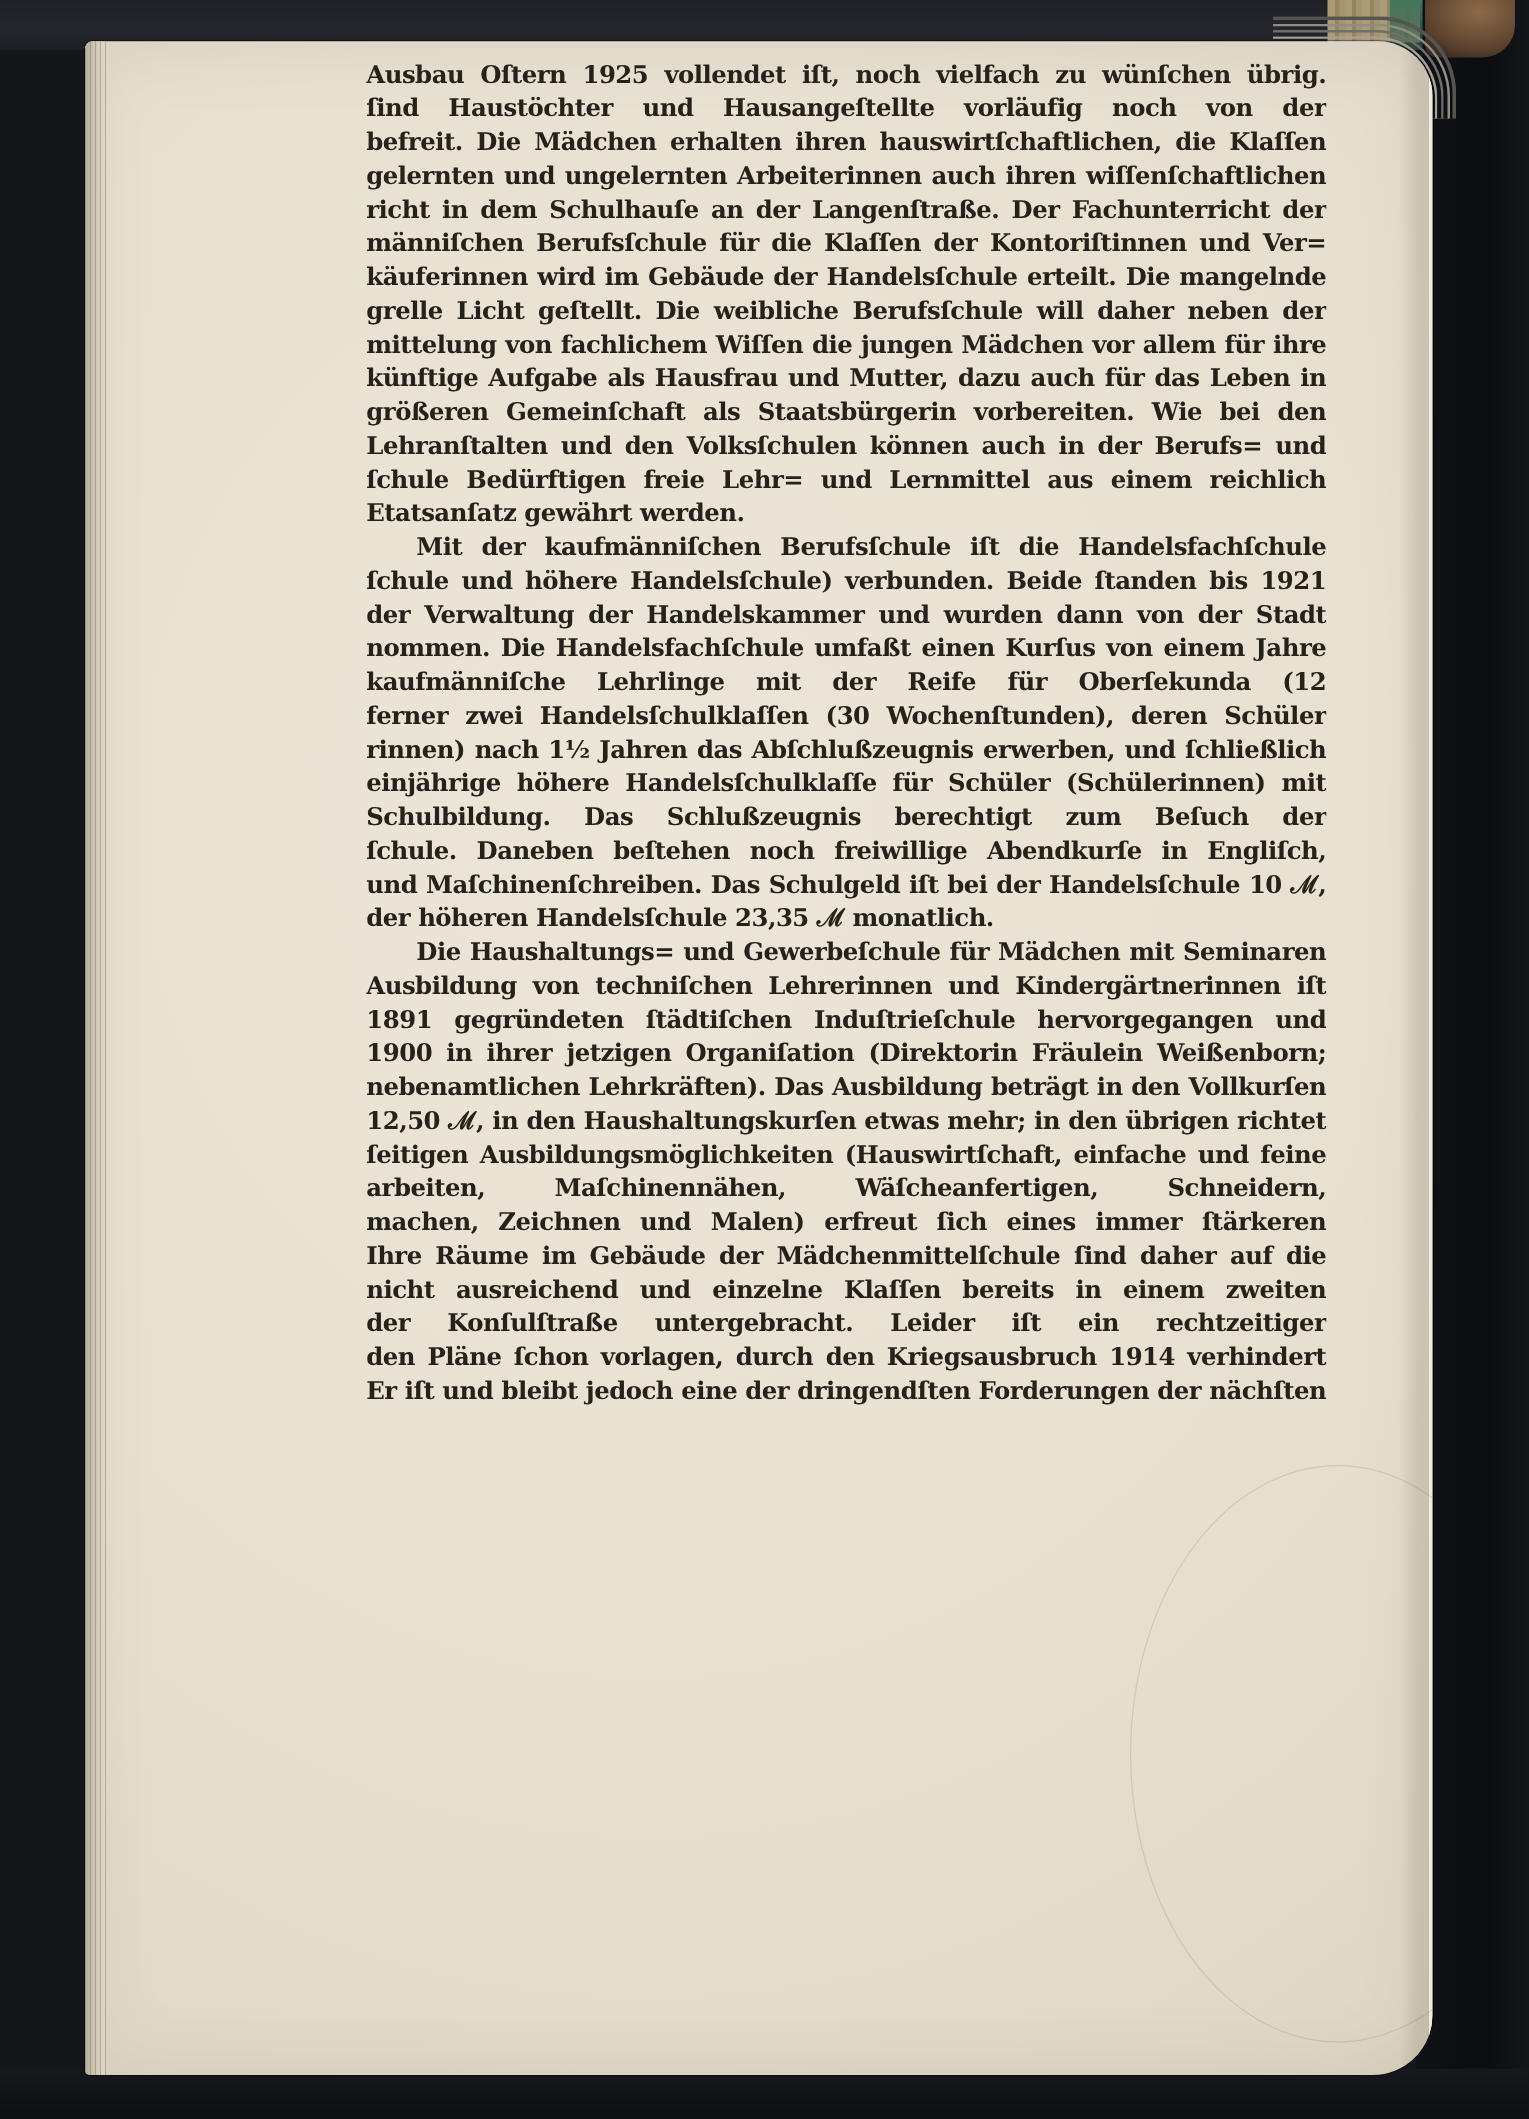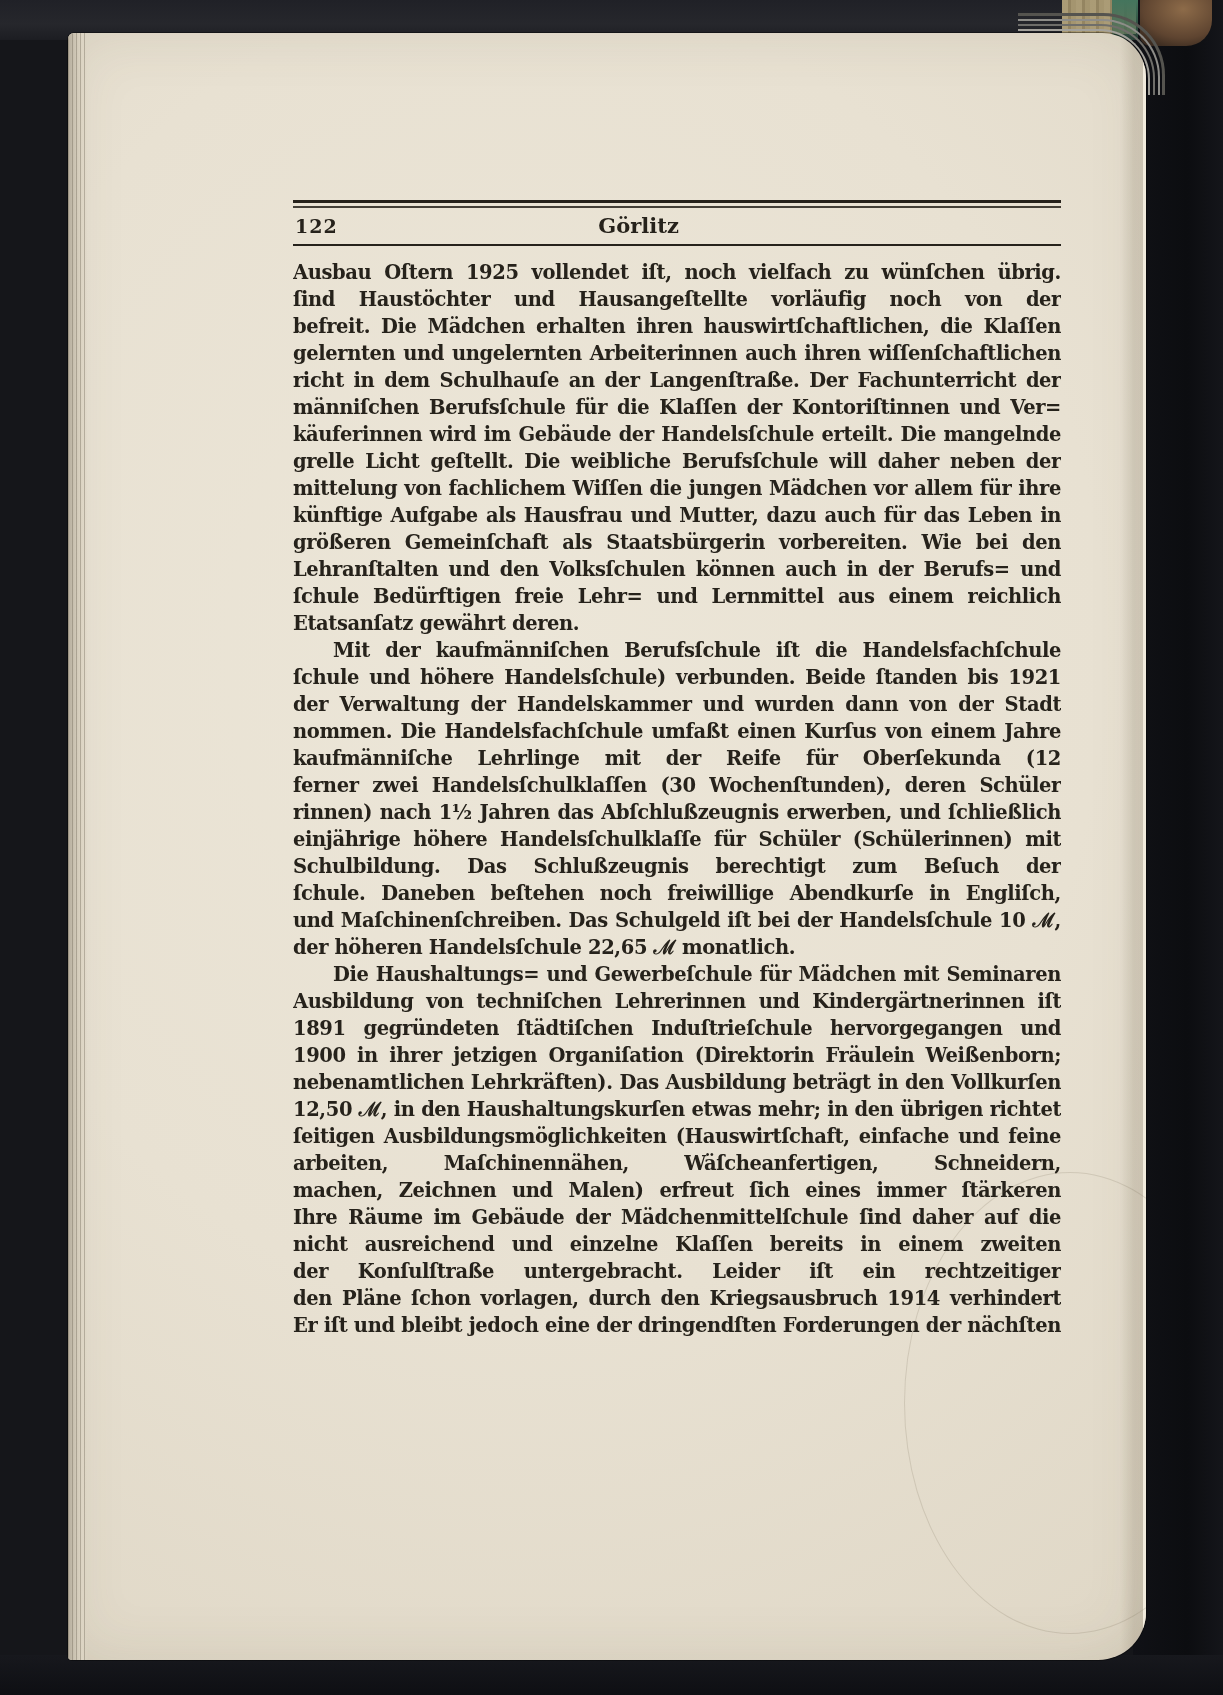--- a/index.html
+++ b/index.html
@@ -109,57 +109,48 @@
 <div class="arc a4"></div>
 <div class="arc a3"></div>
 <div class="arc a2"></div>
 <div class="arc a1"></div>
 
 <div class="paper">
   <div class="fore-edge-left"></div>
   <div class="edge-right-light"></div>
   <div class="crease"></div>
 
-  <div class="page-header">
-    <div class="rule-thick"></div>
-    <div class="rule-thin"></div>
-    <div class="header-row">
-      <span class="page-number">122</span>
-      <span class="running-title">Görlitz</span>
-    </div>
-    <div class="rule-bottom"></div>
-  </div>
 
   <div class="text-block">
       <div class="line">Ausbau Oſtern 1925 vollendet iſt, noch vielfach zu wünſchen übrig. Dabei</div>
       <div class="line">ſind Haustöchter und Hausangeſtellte vorläufig noch von der Berufsſchulpflicht</div>
       <div class="line">befreit. Die Mädchen erhalten ihren hauswirtſchaftlichen, die Klaſſen der</div>
       <div class="line">gelernten und ungelernten Arbeiterinnen auch ihren wiſſenſchaftlichen Unter=</div>
       <div class="line">richt in dem Schulhauſe an der Langenſtraße. Der Fachunterricht der kauf=</div>
       <div class="line">männiſchen Berufsſchule für die Klaſſen der Kontoriſtinnen und Ver=</div>
       <div class="line">käuferinnen wird im Gebäude der Handelsſchule erteilt. Die mangelnde Aus=</div>
       <div class="line">grelle Licht geſtellt. Die weibliche Berufsſchule will daher neben der Ver=</div>
       <div class="line">mittelung von fachlichem Wiſſen die jungen Mädchen vor allem für ihre</div>
       <div class="line">künftige Aufgabe als Hausfrau und Mutter, dazu auch für das Leben in der</div>
       <div class="line">größeren Gemeinſchaft als Staatsbürgerin vorbereiten. Wie bei den höheren</div>
       <div class="line">Lehranſtalten und den Volksſchulen können auch in der Berufs= und Fach=</div>
       <div class="line">ſchule Bedürftigen freie Lehr= und Lernmittel aus einem reichlich bemeſſenen</div>
-      <div class="line last">Etatsanſatz gewährt deren.</div>
+      <div class="line last">Etatsanſatz gewährt werden.</div>
       <div class="line indent">Mit der kaufmänniſchen Berufsſchule iſt die Handelsfachſchule (Handels=</div>
       <div class="line">ſchule und höhere Handelsſchule) verbunden. Beide ſtanden bis 1921 unter</div>
       <div class="line">der Verwaltung der Handelskammer und wurden dann von der Stadt über=</div>
       <div class="line">nommen. Die Handelsfachſchule umfaßt einen Kurſus von einem Jahre für</div>
       <div class="line">kaufmänniſche Lehrlinge mit der Reife für Oberſekunda (12 Wochenſtunden),</div>
       <div class="line">ferner zwei Handelsſchulklaſſen (30 Wochenſtunden), deren Schüler (Schüle=</div>
       <div class="line">rinnen) nach 1½ Jahren das Abſchlußzeugnis erwerben, und ſchließlich eine</div>
       <div class="line">einjährige höhere Handelsſchulklaſſe für Schüler (Schülerinnen) mit höherer</div>
       <div class="line">Schulbildung. Das Schlußzeugnis berechtigt zum Beſuch der Handelshoch=</div>
       <div class="line">ſchule. Daneben beſtehen noch freiwillige Abendkurſe in Engliſch, Kurzſchrift</div>
       <div class="line">und Maſchinenſchreiben. Das Schulgeld iſt bei der Handelsſchule 10 ℳ, bei</div>
-      <div class="line last">der höheren Handelsſchule 22,65 ℳ monatlich.</div>
+      <div class="line last">der höheren Handelsſchule 23,35 ℳ monatlich.</div>
       <div class="line indent">Die Haushaltungs= und Gewerbeſchule für Mädchen mit Seminaren zur</div>
       <div class="line">Ausbildung von techniſchen Lehrerinnen und Kindergärtnerinnen iſt aus der</div>
       <div class="line">1891 gegründeten ſtädtiſchen Induſtrieſchule hervorgegangen und beſteht ſeit</div>
       <div class="line">1900 in ihrer jetzigen Organiſation (Direktorin Fräulein Weißenborn;</div>
       <div class="line">nebenamtlichen Lehrkräften). Das Ausbildung beträgt in den Vollkurſen</div>
       <div class="line">12,50 ℳ, in den Haushaltungskurſen etwas mehr; in den übrigen richtet</div>
       <div class="line">ſeitigen Ausbildungsmöglichkeiten (Hauswirtſchaft, einfache und feine Hand=</div>
       <div class="line">arbeiten, Maſchinennähen, Wäſcheanfertigen, Schneidern, Krankenpflege, Putz=</div>
       <div class="line">machen, Zeichnen und Malen) erfreut ſich eines immer ſtärkeren Zuſpruches.</div>
       <div class="line">Ihre Räume im Gebäude der Mädchenmittelſchule ſind daher auf die Dauer</div>

